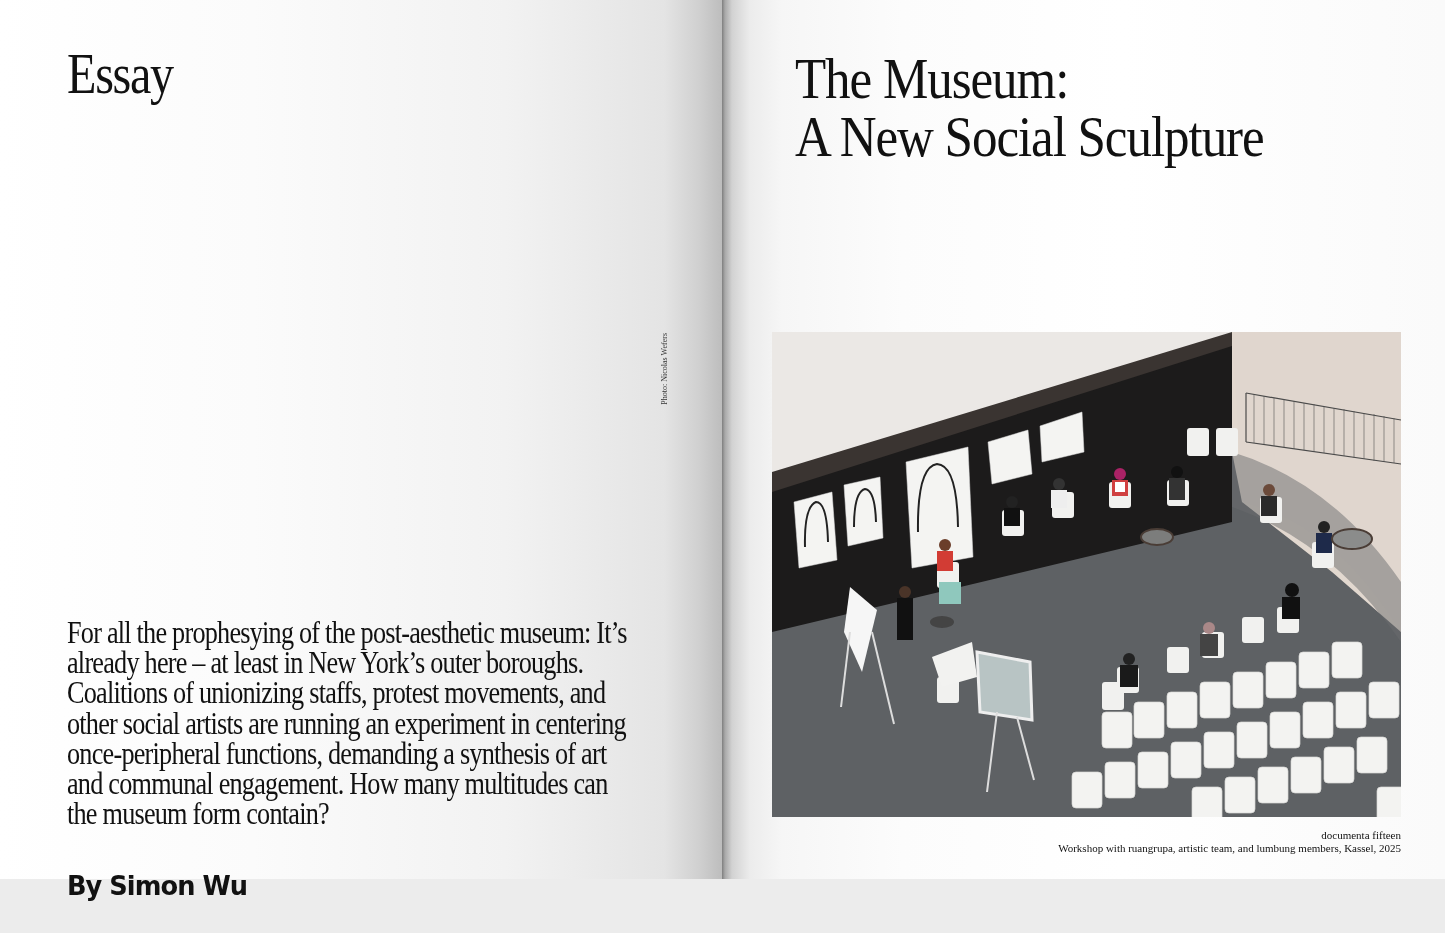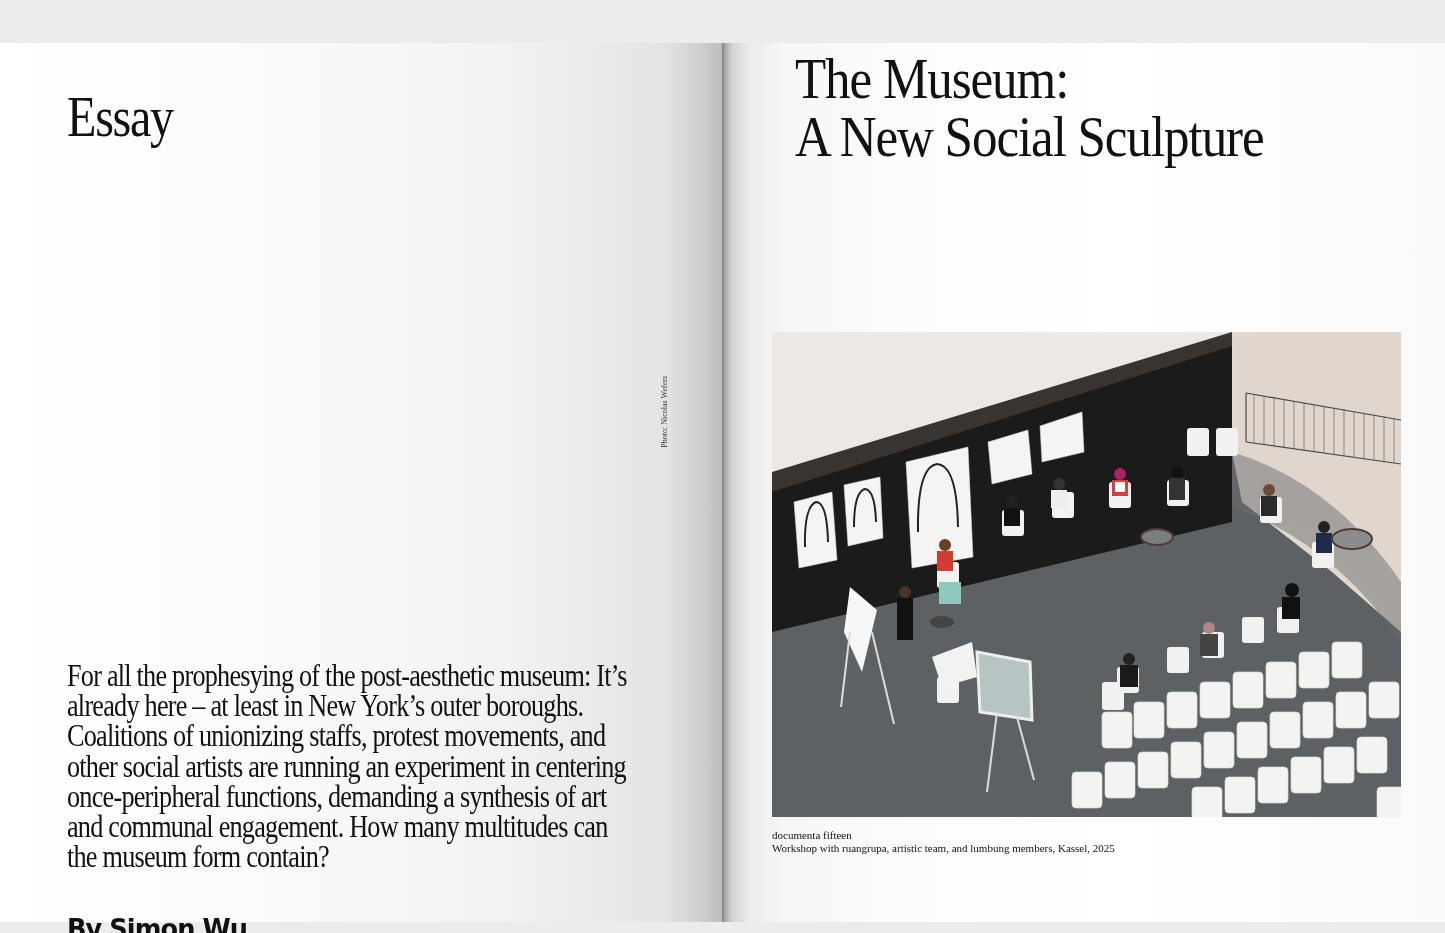--- a/index.html
+++ b/index.html
@@ -3,21 +3,21 @@
 <meta charset="utf-8">
 <style>
   html, body { margin: 0; padding: 0; }
   body {
     width: 1445px; height: 933px; overflow: hidden; position: relative;
     background: #ececec;
     font-family: "Liberation Serif", serif;
     color: #111;
   }
   .spread { position: absolute; left: 0; top: 0; width: 1445px; height: 933px; }
-  .page { position: absolute; top: 0; height: 879px; margin-top: 43px; }
+  .page { position: absolute; top: 0; height: 879px; }
   .page-left {
     left: 0; width: 722px;
     background: linear-gradient(to right, #ffffff 0%, #fbfbfb 35%, #f2f2f2 70%, #e4e4e4 92%, #cfcfcf 97%, #bdbdbd 100%);
   }
   .page-right {
     left: 722px; width: 723px;
     background: linear-gradient(to right, #7e7e7e 0px, #a9a9a9 3px, #d2d2d2 10px, #ececec 28px, #f6f6f6 60px, #fcfcfc 180px, #ffffff 400px, #fafafa 100%);
   }
   .section-label {
     position: absolute; left: 67px; top: 46px;
@@ -47,21 +47,21 @@
     transform: scaleX(0.88); transform-origin: left top;
     white-space: nowrap;
   }
   .headline span { display: block; }
   .photo {
     position: absolute; left: 772px; top: 332px; width: 629px; height: 485px;
     overflow: hidden; background: #5d6063;
   }
   .caption {
     position: absolute; left: 772px; top: 829px; width: 629px;
-    text-align: left; font-size: 11px; line-height: 13px; color: #111;
+    text-align: right; font-size: 11px; line-height: 13px; color: #111;
   }
   .caption div { display: block; }
 </style>
 </head>
 <body>
 
 <div class="spread">
 
   <div class="page page-left">
     <div class="section-label">Essay</div>

